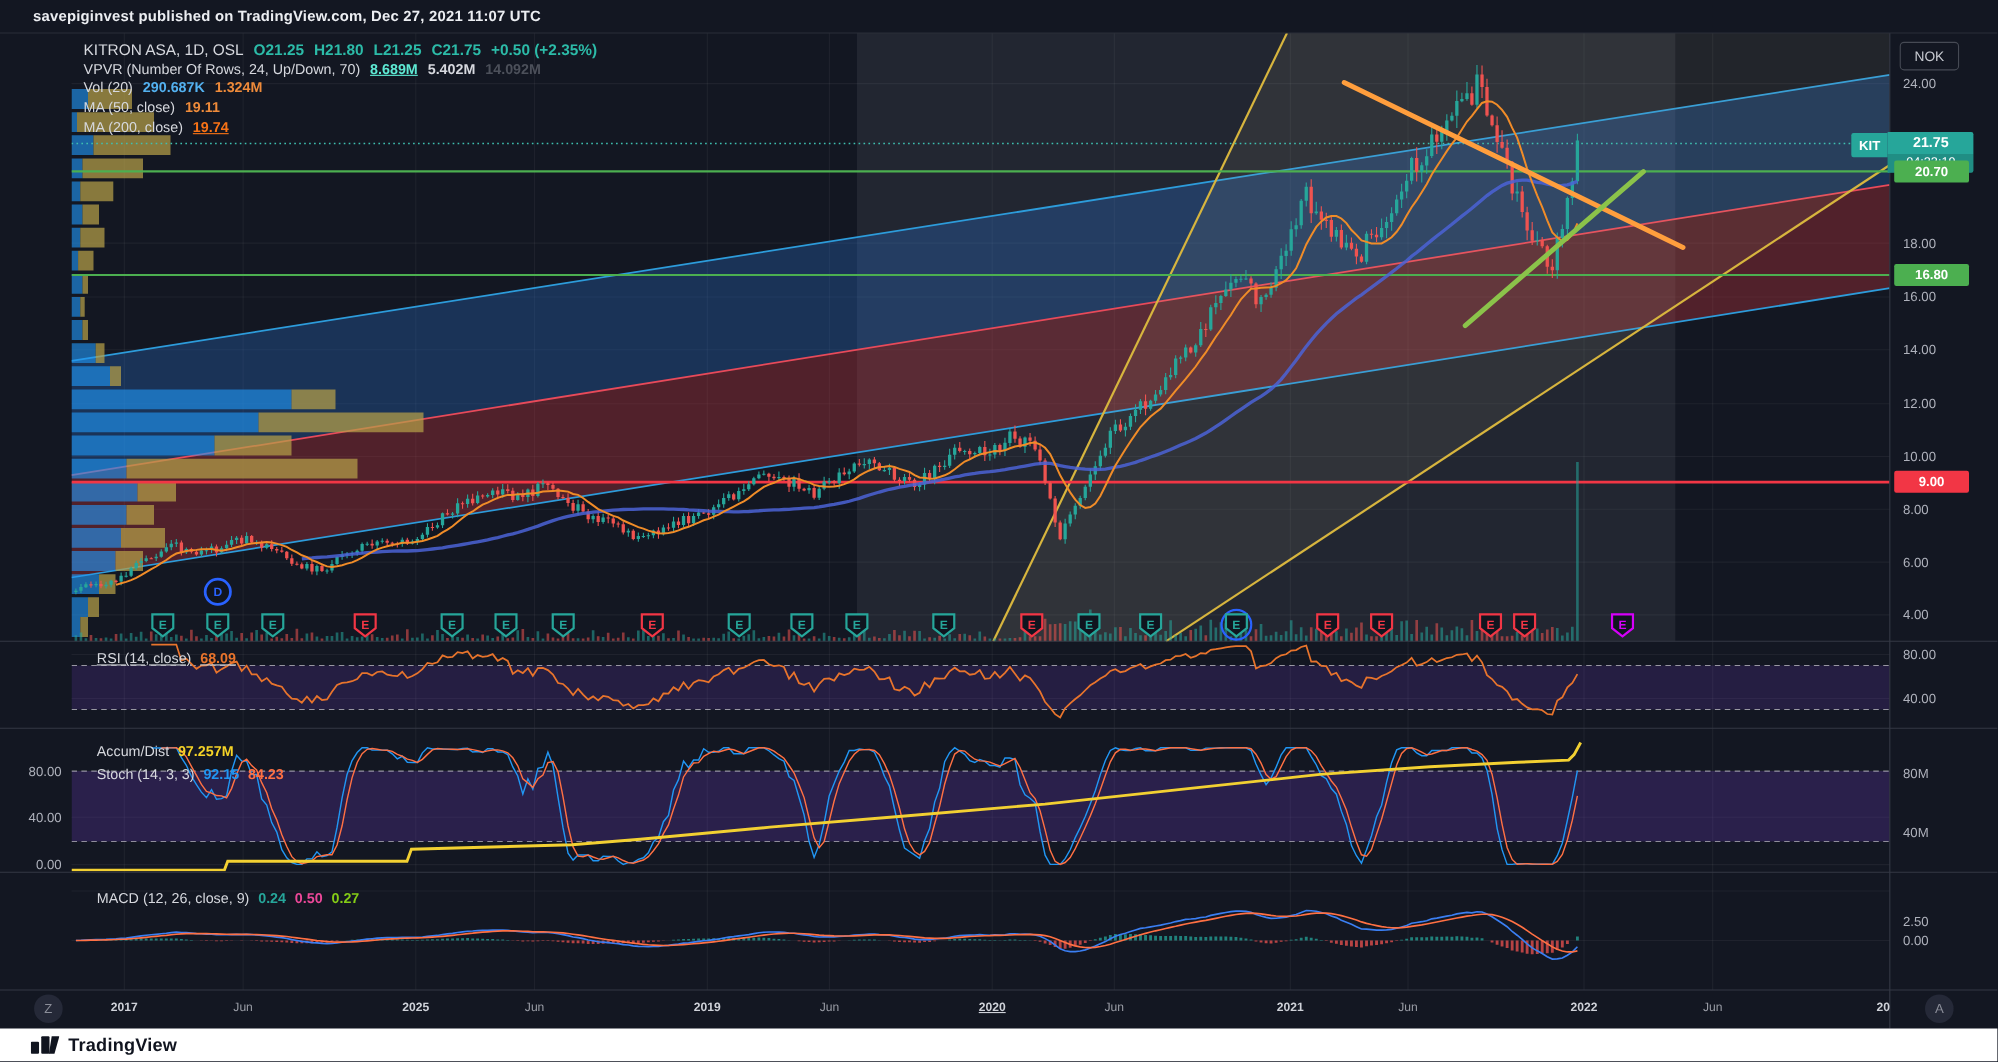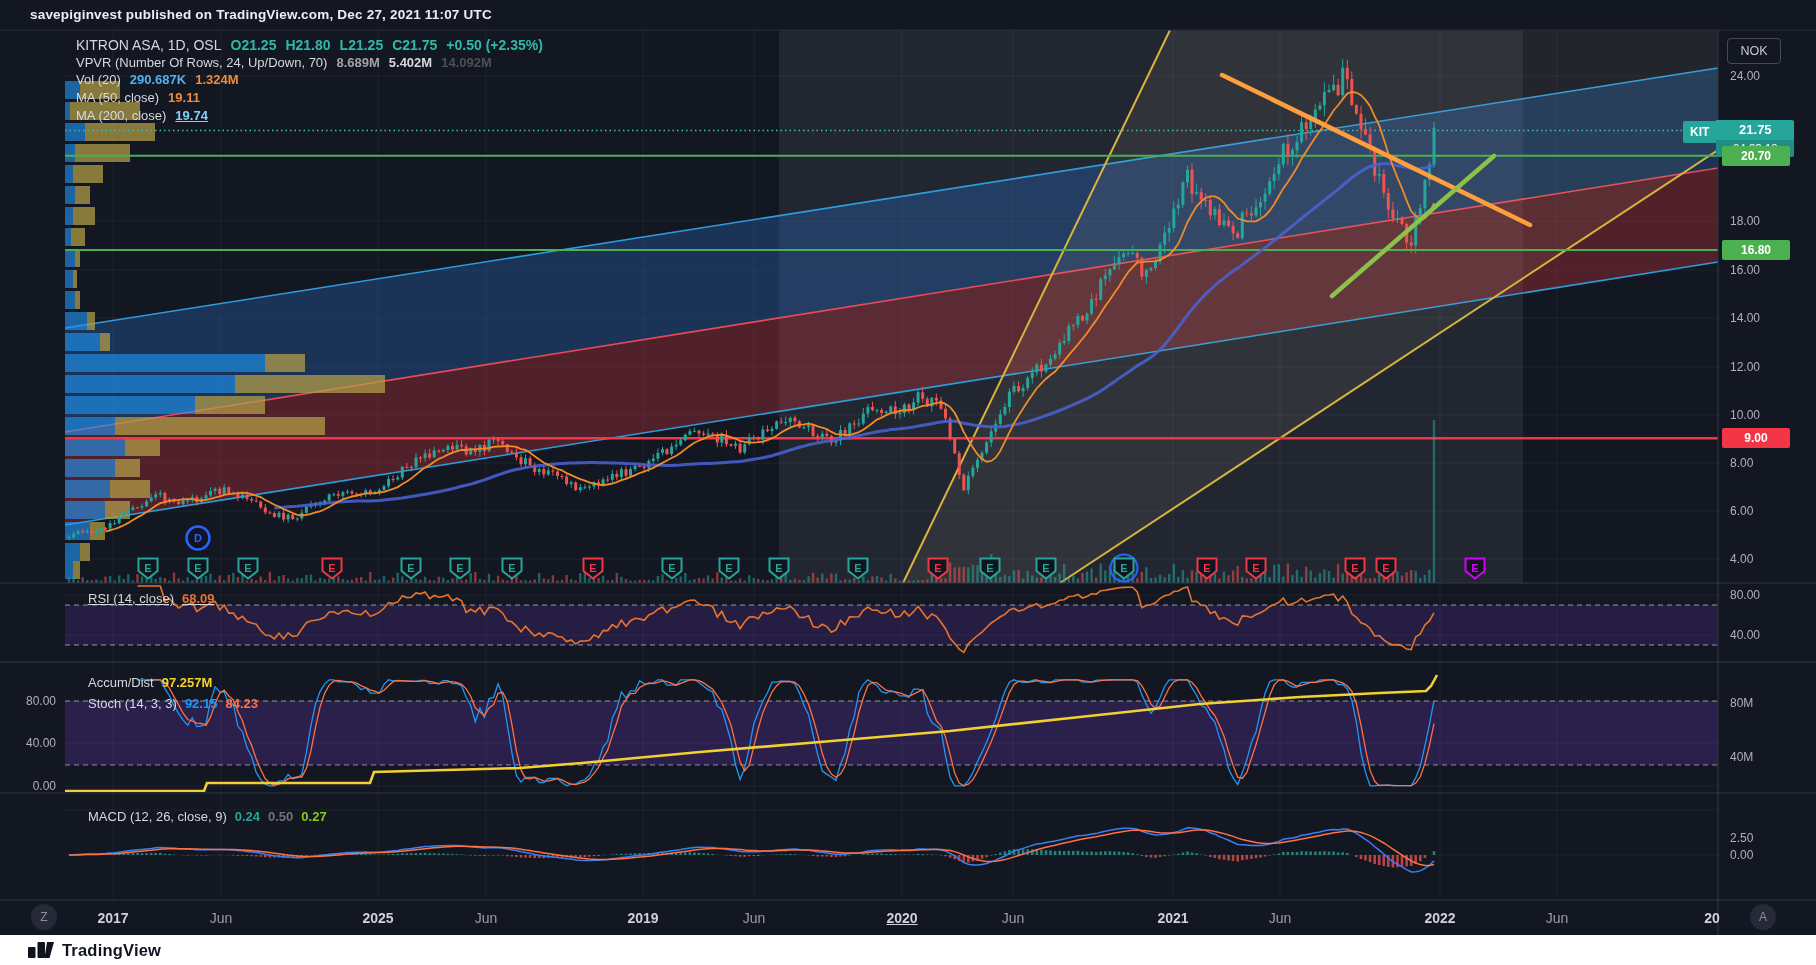--- a/index.html
+++ b/index.html
@@ -17,21 +17,21 @@
   .axis-badge{left:1722px;width:68px;height:20px;border-radius:2px;color:#fff;font-size:12px;font-weight:700;
               display:flex;align-items:center;justify-content:center;transform:translateY(-50%);}
   #nok-btn{left:1727px;top:38px;width:52px;height:24px;border:1px solid #464a54;border-radius:4px;
            color:#c7cad1;font-size:12.5px;display:flex;align-items:center;justify-content:center;}
   #ticker-badge{left:1683px;top:120px;display:flex;align-items:flex-start;}
   #ticker-chip{background:#26a69a;color:#fff;font-size:12px;font-weight:700;height:22px;padding:0 7px;
                display:flex;align-items:center;border-radius:2px 0 0 2px;margin-top:1px;}
   #ticker-price-box{background:#26a69a;color:#fff;width:78px;border-radius:0 2px 2px 0;text-align:center;}
   #ticker-price{font-size:13px;font-weight:700;line-height:20px;}
   #ticker-countdown{font-size:11.5px;line-height:17px;background:rgba(0,0,0,0.14);}
-  .time-label{top:910px;transform:translateX(-50%);font-size:14px;}
+  .time-label{top:910px;transform:translateX(-50%);font-size:11px;}
   .time-label.year{color:#cfd2d9;font-weight:700;}
   .time-label.mon{color:#9a9da6;}
   .round-btn{top:904px;width:26px;height:26px;border-radius:50%;background:#252938;color:#8b8e99;
              font-size:12px;display:flex;align-items:center;justify-content:center;}
   #footer{left:0;top:935px;width:1816px;height:30px;background:#ffffff;display:flex;align-items:center;}
   #footer-brand{color:#10141f;font-size:16.5px;font-weight:700;margin-left:8px;letter-spacing:.2px;}
   .ev-badge{transform:translate(-50%,-50%);}
   .pane-legend{white-space:nowrap;font-size:13px;color:#d6d8de;}
   .pane-legend .val{margin-left:8px;font-weight:600;}
 </style>
@@ -156,28 +156,28 @@
 <div id="footer" class="abs">
   <svg width="26" height="20" viewBox="0 0 26 20" style="margin-left:28px">
     <rect x="0" y="7" width="7.5" height="11" rx="1" fill="#10141f"></rect>
     <rect x="9.5" y="2" width="7.5" height="16" rx="1" fill="#10141f"></rect>
     <polygon points="19,2 26,2 21.5,18 16.5,18" fill="#10141f"></polygon>
   </svg>
   <span id="footer-brand">TradingView</span>
 </div>
 
 <div class="legend-row first abs" style="top:37px;"><span class="ttl">KITRON ASA, 1D, OSL</span><span class="val" style="color: rgb(44, 187, 168);">O21.25</span><span class="val" style="color: rgb(44, 187, 168);">H21.80</span><span class="val" style="color: rgb(44, 187, 168);">L21.25</span><span class="val" style="color: rgb(44, 187, 168);">C21.75</span><span class="val" style="color: rgb(44, 187, 168);">+0.50 (+2.35%)</span></div>
-<div class="legend-row abs" style="top:55px;"><span class="ttl">VPVR (Number Of Rows, 24, Up/Down, 70)</span><span class="val" style="color: #a3a3a3;">8.689M</span><span class="val">5.402M</span><span class="val" style="color: rgb(76, 80, 90);">14.092M</span></div>
+<div class="legend-row abs" style="top:55px;"><span class="ttl">VPVR (Number Of Rows, 24, Up/Down, 70)</span><span class="val" style="color: #5eead4; text-decoration: underline;">8.689M</span><span class="val">5.402M</span><span class="val" style="color: rgb(76, 80, 90);">14.092M</span></div>
 <div class="legend-row abs" style="top:72px;"><span class="ttl">Vol (20)</span><span class="val" style="color: rgb(83, 177, 240);">290.687K</span><span class="val" style="color: rgb(239, 139, 58);">1.324M</span></div>
 <div class="legend-row abs" style="top:90px;"><span class="ttl">MA (50, close)</span><span class="val" style="color: rgb(239, 139, 58);">19.11</span></div>
-<div class="legend-row abs" style="top:108px;"><span class="ttl">MA (200, close)</span><span class="val" style="color: #7dd3fc; text-decoration: underline;">19.74</span></div>
+<div class="legend-row abs" style="top:108px;"><span class="ttl">MA (200, close)</span><span class="val" style="color: #f97316; text-decoration: underline;">19.74</span></div>
 <div class="pane-legend abs" style="left:88px;top:591px;text-decoration:underline;"><span>RSI (14, close)</span><span class="val" style="color: rgb(232, 116, 44);">68.09</span></div>
 <div class="pane-legend abs" style="left:88px;top:675px;"><span>Accum/Dist</span><span class="val" style="color: rgb(245, 211, 39);">97.257M</span></div>
 <div class="pane-legend abs" style="left:88px;top:696px;"><span>Stoch (14, 3, 3)</span><span class="val" style="color: rgb(33, 150, 243);">92.15</span><span class="val" style="color: rgb(255, 112, 67);">84.23</span></div>
-<div class="pane-legend abs" style="left:88px;top:809px;"><span>MACD (12, 26, close, 9)</span><span class="val" style="color: rgb(38, 166, 154);">0.24</span><span class="val" style="color: #737373;">0.50</span><span class="val" style="color: #84cc16;">0.27</span></div>
+<div class="pane-legend abs" style="left:88px;top:809px;"><span>MACD (12, 26, close, 9)</span><span class="val" style="color: rgb(38, 166, 154);">0.24</span><span class="val" style="color: #ec4899;">0.50</span><span class="val" style="color: #84cc16;">0.27</span></div>
 <div class="axis-tick abs" style="top:76px;">24.00</div>
 <div class="axis-tick abs" style="top:221px;">18.00</div>
 <div class="axis-tick abs" style="top:270px;">16.00</div>
 <div class="axis-tick abs" style="top:318px;">14.00</div>
 <div class="axis-tick abs" style="top:367px;">12.00</div>
 <div class="axis-tick abs" style="top:415px;">10.00</div>
 <div class="axis-tick abs" style="top:463px;">8.00</div>
 <div class="axis-tick abs" style="top:511px;">6.00</div>
 <div class="axis-tick abs" style="top:559px;">4.00</div>
 <div class="axis-tick abs" style="top:595px;">80.00</div>

